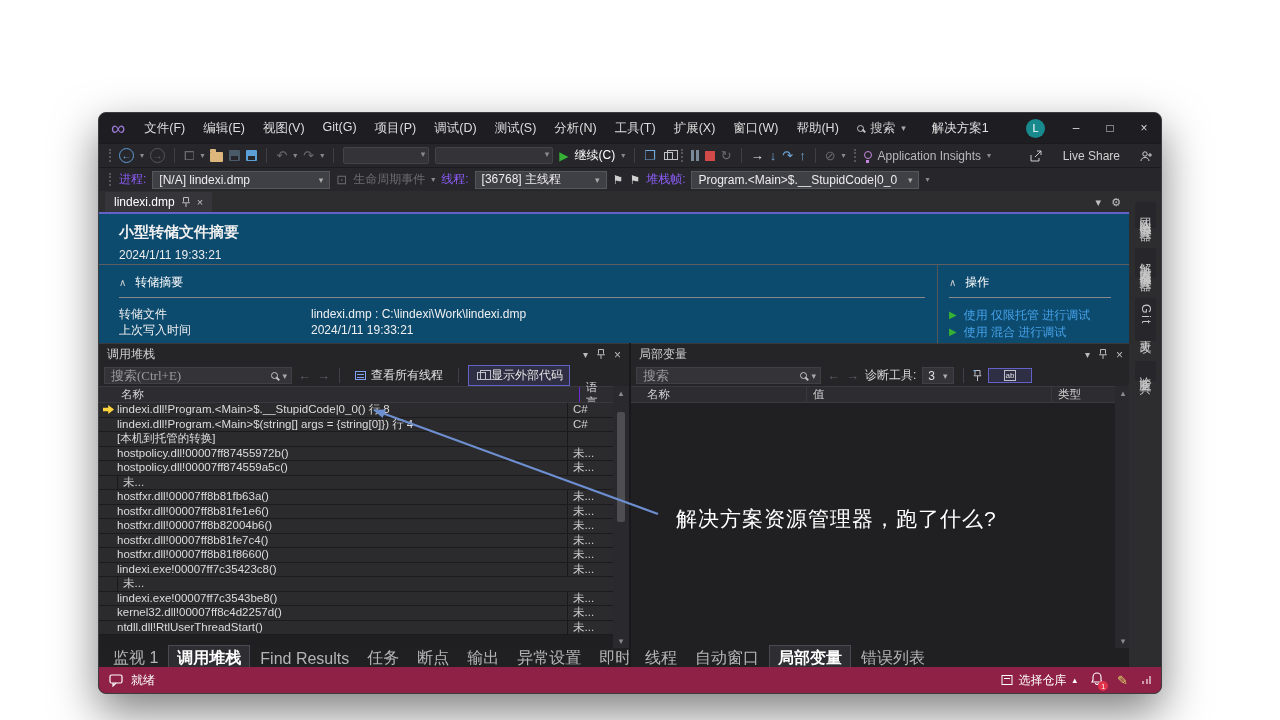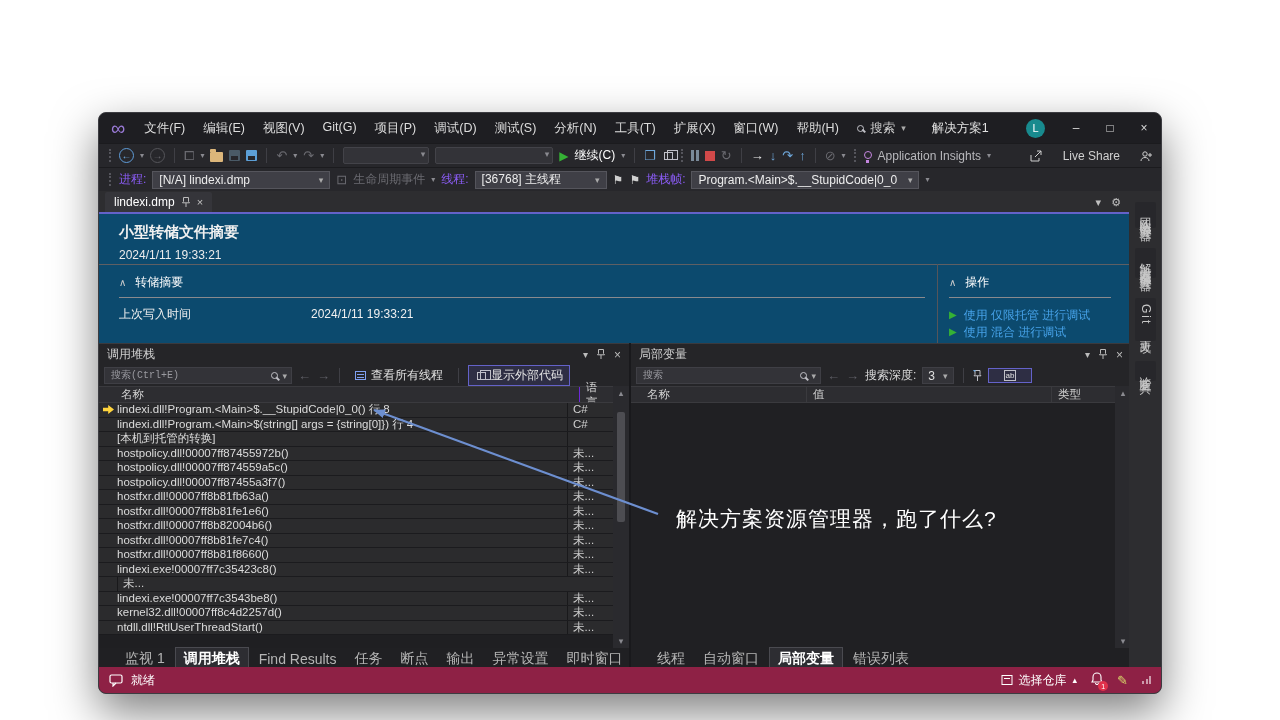--- a/index.html
+++ b/index.html
@@ -88,21 +88,21 @@
   .panels{position:absolute;left:0;top:230px;width:1032px;height:326px}
   .panel{position:absolute;top:0;bottom:0;background:#252528;border-top:1px solid #3a3a3e}
   .panel.left{left:0;width:530px}
   .panel.right{left:532px;width:500px}
   .splitter{position:absolute;left:530px;top:0;bottom:0;width:2px;background:#19191c}
   .p-title{height:21px;display:flex;align-items:center;color:#cfcfcf;font-size:12px;padding:0 8px}
   .p-title .pt-icons{margin-left:auto;display:flex;align-items:center;gap:9px;color:#bbbbbb;font-size:10px}
   .p-toolbar{height:21px;display:flex;align-items:center;gap:6px;padding:0 5px;font-size:12px;color:#d8d8d8}
   .searchbox{display:flex;align-items:center;height:17px;background:#333338;border:1px solid #3f3f45;padding:0 4px;gap:4px}
   .searchbox input{flex:1;background:transparent;border:none;outline:none;color:#cfcfcf;
-                   font-size:10px;font-family:Liberation Mono, monospace;min-width:0}
+                   font-size:13px;font-family:Liberation Serif, serif;min-width:0}
   .searchbox input::placeholder{color:#9a9aa0}
   .mag{width:7px;height:7px;border:1.5px solid #c0c0c6;border-radius:50%;position:relative;flex:none}
   .mag::after{content:"";position:absolute;width:4px;height:1.5px;background:#c0c0c6;transform:rotate(45deg);right:-3px;bottom:-1px}
   .navarr{color:#5f5f66;font-size:13px}
   .tb-btn{display:flex;align-items:center;gap:5px;color:#e2e2e2;padding:1px 6px;white-space:nowrap}
   .tb-btn.active{border:1px solid var(--accent);background:#2e2e44}
   .grid-ico{width:11px;height:9px;border:1px solid #7f9ff0;position:relative;flex:none}
   .grid-ico::after{content:"";position:absolute;left:1px;top:2px;right:1px;height:1px;background:#7f9ff0;box-shadow:0 3px 0 #7f9ff0}
   .ovl-ico{width:9px;height:8px;border:1px solid #c0c0c8;position:relative;flex:none;margin-left:2px}
   .ovl-ico::before{content:"";position:absolute;left:2px;top:-3px;width:9px;height:8px;border:1px solid #c0c0c8}
@@ -114,21 +114,21 @@
   .stack-row{display:flex;height:14.5px;line-height:13.5px;font-size:11.5px;color:#dcdcdc;
              background:#2b2b2d;border-bottom:1px solid #1b1b1e}
   .cell-arrow{width:18px;flex:none;display:flex;align-items:center;justify-content:center}
   .cell-name{flex:1;white-space:nowrap;overflow:hidden}
   .cell-lang{width:46px;flex:none;border-left:1px solid #19191b;padding-left:5px;color:#cfcfcf}
   .vscroll{position:absolute;right:0;top:42px;bottom:21px;width:16px;background:#2a2a2e;
            display:flex;flex-direction:column;align-items:center;font-size:9px;color:#8a8a90}
   .vscroll .thumb{width:8px;background:#4d4d52;border-radius:2px;position:absolute;left:4px}
   .locals-body{position:absolute;left:0;top:59px;right:16px;bottom:21px;background:#202023}
   .p-tabs{position:absolute;left:0;right:0;bottom:0;height:21px;background:#202023;display:flex;
-          align-items:center;gap:2px;padding-left:18px;font-size:14px;color:#b5b5b5}
+          align-items:center;gap:2px;padding-left:6px;font-size:16px;color:#b5b5b5}
   .p-tab{padding:2px 8px;white-space:nowrap}
   .p-tab.active{background:#2d2d32;border:1px solid #4a4a50;color:#ffffff;font-weight:bold}
   .lcol-val{position:absolute;left:175px;border-left:1px solid #3a3a3e;padding-left:6px;height:100%;display:flex;align-items:center}
   .lcol-type{position:absolute;left:420px;border-left:1px solid #3a3a3e;padding-left:6px;height:100%;display:flex;align-items:center}
   .lcol-lang{position:absolute;right:36px;border-left:1px solid #6d28d9;padding-left:6px;height:100%;display:flex;align-items:center;left:480px}
 
   
   .sidebar{position:absolute;right:0;top:79px;width:32px;bottom:26px;background:#2d2d30;display:flex;
            flex-direction:column;align-items:center;gap:20px;padding-top:10px;color:#c8c8c8;font-size:12px}
   .side-tab{writing-mode:vertical-rl;letter-spacing:2px;white-space:nowrap;padding:6px 2px;background:#27272b;border-radius:2px}
@@ -287,20 +287,24 @@
       <div class="doc-divider"></div>
       <div class="col-divider"></div>
       <div class="summary">
         <div class="sec-head">
           <span class="sec-caret">∧</span>
           <span>转储摘要</span>
         </div>
         <div class="sec-underline"></div>
         <div id="summary-rows">
             <div class="sum-row">
+              <span class="sum-label">转储文件</span>
+              <span class="sum-value">lindexi.dmp : C:\lindexi\Work\lindexi.dmp</span>
+            </div>
+            <div class="sum-row">
               <span class="sum-label">上次写入时间</span>
               <span class="sum-value">2024/1/11 19:33:21</span>
             </div>
           </div>
       </div>
       <div class="actions">
         <div class="sec-head">
           <span class="sec-caret">∧</span>
           <span>操作</span>
         </div>
@@ -381,21 +385,20 @@
             <span class="cell-name">hostpolicy.dll!00007ff87455972b()</span>
             <span class="cell-lang">未...</span>
           </div>
           <div class="stack-row">
             <span class="cell-arrow"></span>
             <span class="cell-name">hostpolicy.dll!00007ff874559a5c()</span>
             <span class="cell-lang">未...</span>
           </div>
           <div class="stack-row">
             <span class="cell-arrow"></span>
-            <span class="cell-name">hostpolicy.dll!00007ff87455a3f7()</span>
             <span class="cell-lang">未...</span>
           </div>
           <div class="stack-row">
             <span class="cell-arrow"></span>
             <span class="cell-name">hostfxr.dll!00007ff8b81fb63a()</span>
             <span class="cell-lang">未...</span>
           </div>
           <div class="stack-row">
             <span class="cell-arrow"></span>
             <span class="cell-name">hostfxr.dll!00007ff8b81fe1e6()</span>
@@ -473,21 +476,21 @@
         </span>
       </div>
       <div class="p-toolbar">
         <div class="searchbox" style="width:185px">
           <input placeholder="搜索" style="">
           <span class="mag"></span>
           <span class="caret">▾</span>
         </div>
         <span class="navarr">←</span>
         <span class="navarr">→</span>
-        <span>搜索深度:</span>
+        <span>诊断工具:</span>
         <div class="depth-select">
           <span>3</span>
           <span class="caret">▾</span>
         </div>
         <span class="sep"></span>
         <svg width="9" height="12" viewBox="0 0 9 12">
             <path d="M2 .5h5v4l1 1.3H1l1-1.3z" fill="none" stroke="#c0c0c6"></path>
             <line x1="4.5" y1="6" x2="4.5" y2="11" stroke="#c0c0c6"></line>
             <path d="M0 0l3 0-1.5 2z" fill="#6fa8dc"></path>
           </svg>

